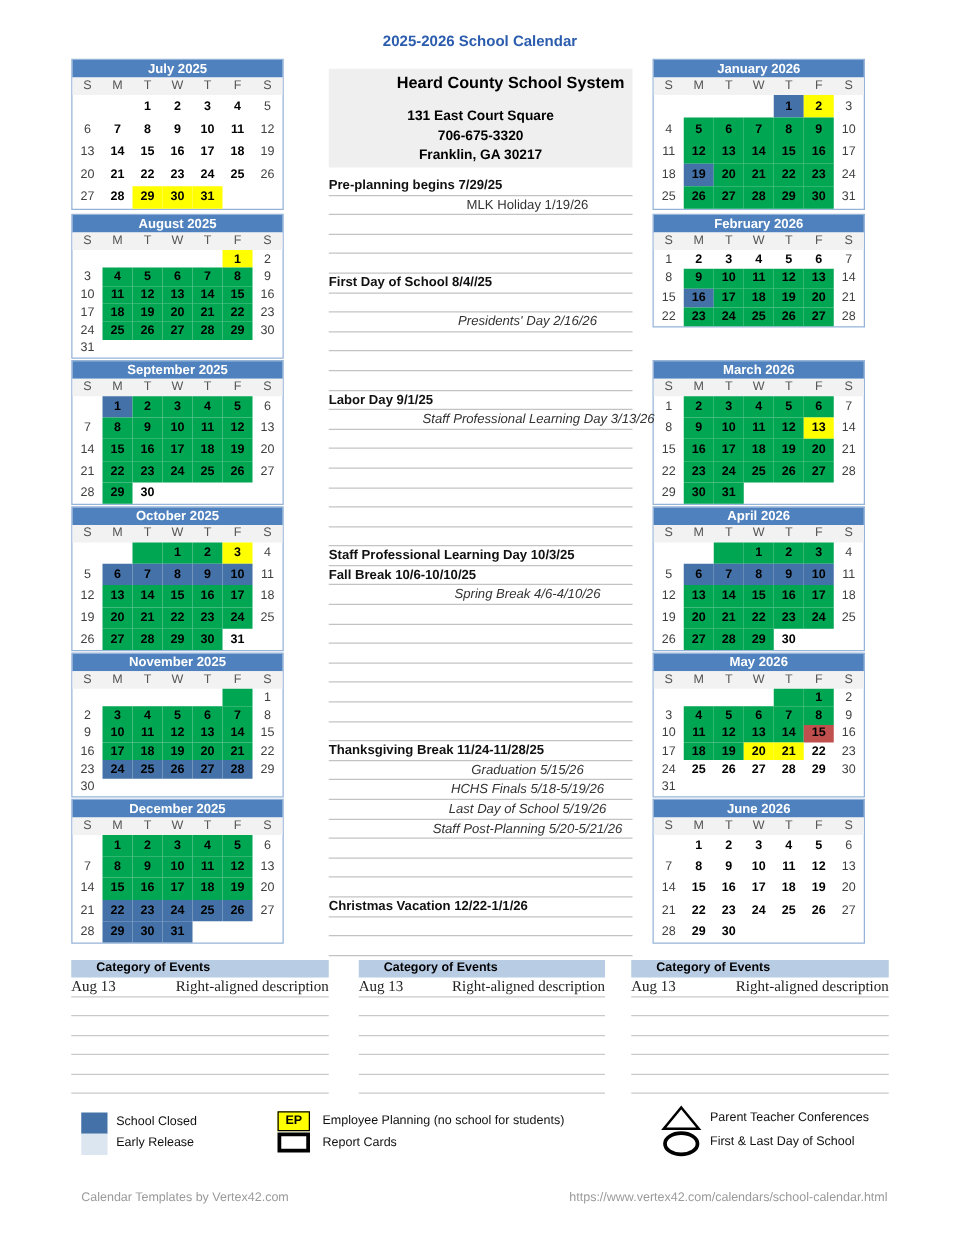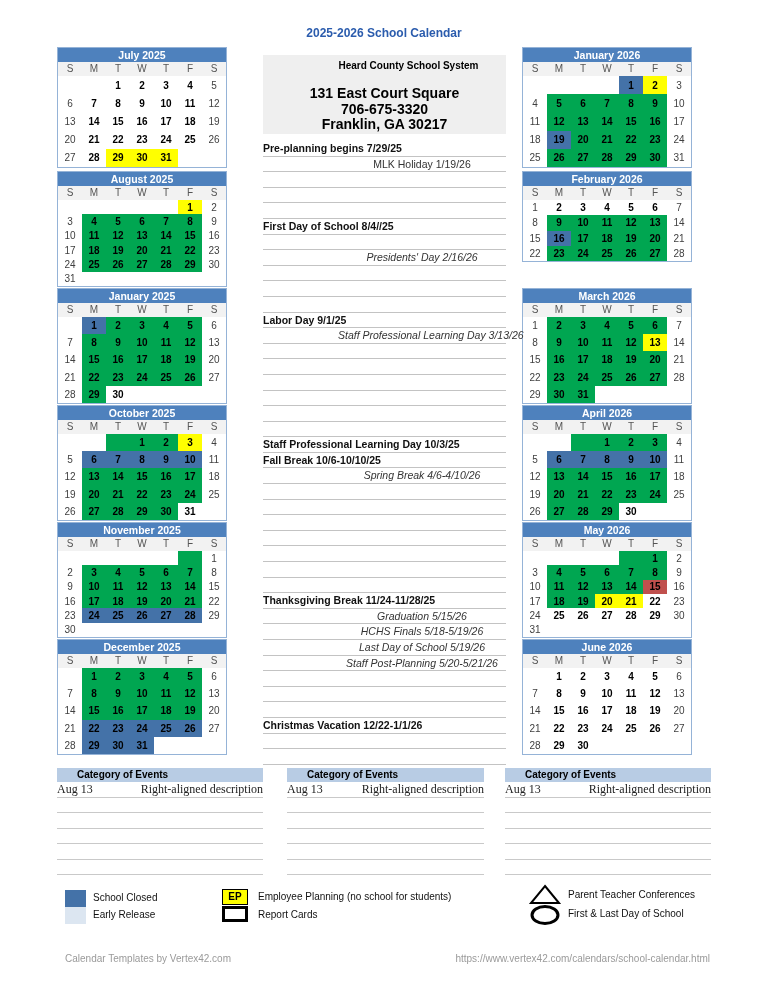--- a/index.html
+++ b/index.html
@@ -5,23 +5,23 @@
   html,body{margin:0;padding:0;background:#fff;}
   .page{position:relative;width:768px;height:994px;background:#fff;
         font-family:"Liberation Sans", sans-serif; color:#000; overflow:hidden;}
 
   .page-title{position:absolute;top:26px;left:0;right:0;text-align:center;
               font-size:12px;font-weight:bold;color:var(--titleblue);}
 
   
   .info-box{position:absolute;left:263px;top:55px;width:243px;height:79px;
             background:#EFEFEF;text-align:center;font-weight:bold;}
-  .info-name{font-size:10px;line-height:17px;padding-top:2px;padding-left:48px;}
+  .info-name{font-size:13px;line-height:17px;padding-top:2px;padding-left:48px;}
   .info-gap{height:12px;}
-  .info-line{font-size:14px;line-height:15.5px;}
+  .info-line{font-size:11px;line-height:15.5px;}
 
   
   .mcol{position:absolute;top:0;width:185px;height:770px;}
   #col-left{left:57px;} #col-right{left:522px;}
   .month{position:absolute;left:0;width:170px;border:1px solid var(--mborder);
          box-sizing:border-box;background:#fff;}
   .mhead{height:14px;background:var(--hbar);color:#fff;font-weight:bold;
          font-size:10.5px;text-align:center;line-height:14px;}
   .mdays{display:flex;height:14px;background:#F2F2F2;}
   .mdays span{flex:1;text-align:center;font-size:10px;color:#555;line-height:14px;}
@@ -192,21 +192,21 @@
           <span class="mcell we">31</span>
           <span class="mcell wd"></span>
           <span class="mcell wd"></span>
           <span class="mcell wd"></span>
           <span class="mcell wd"></span>
           <span class="mcell wd"></span>
           <span class="mcell we"></span>
         </div>
       </div>
       <div class="month" style="top: 288px; height: 116px;">
-        <div class="mhead">January 2025</div>
+        <div class="mhead">September 2025</div>
         <div class="mdays">
           <span>S</span>
           <span>M</span>
           <span>T</span>
           <span>W</span>
           <span>T</span>
           <span>F</span>
           <span>S</span>
         </div>
         <div class="mweek" style="height: 17.2px;">

